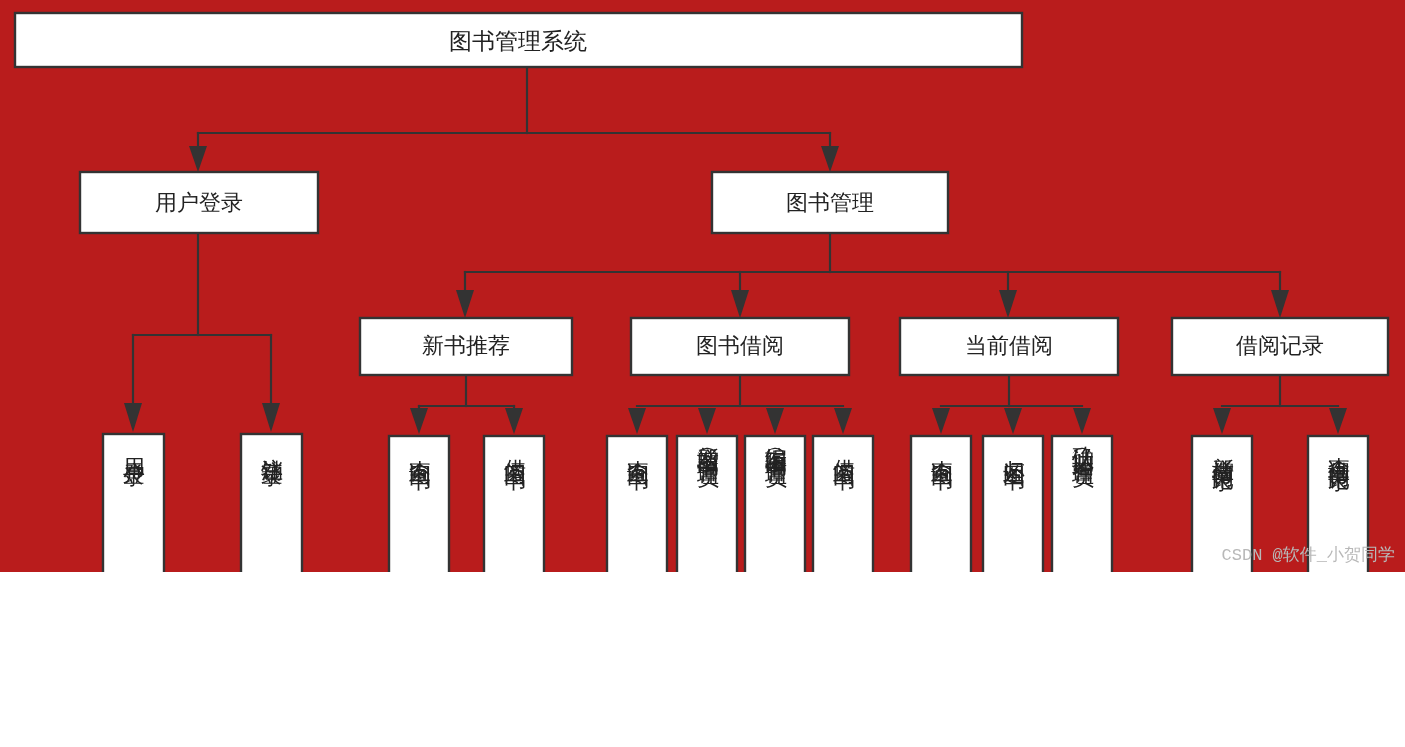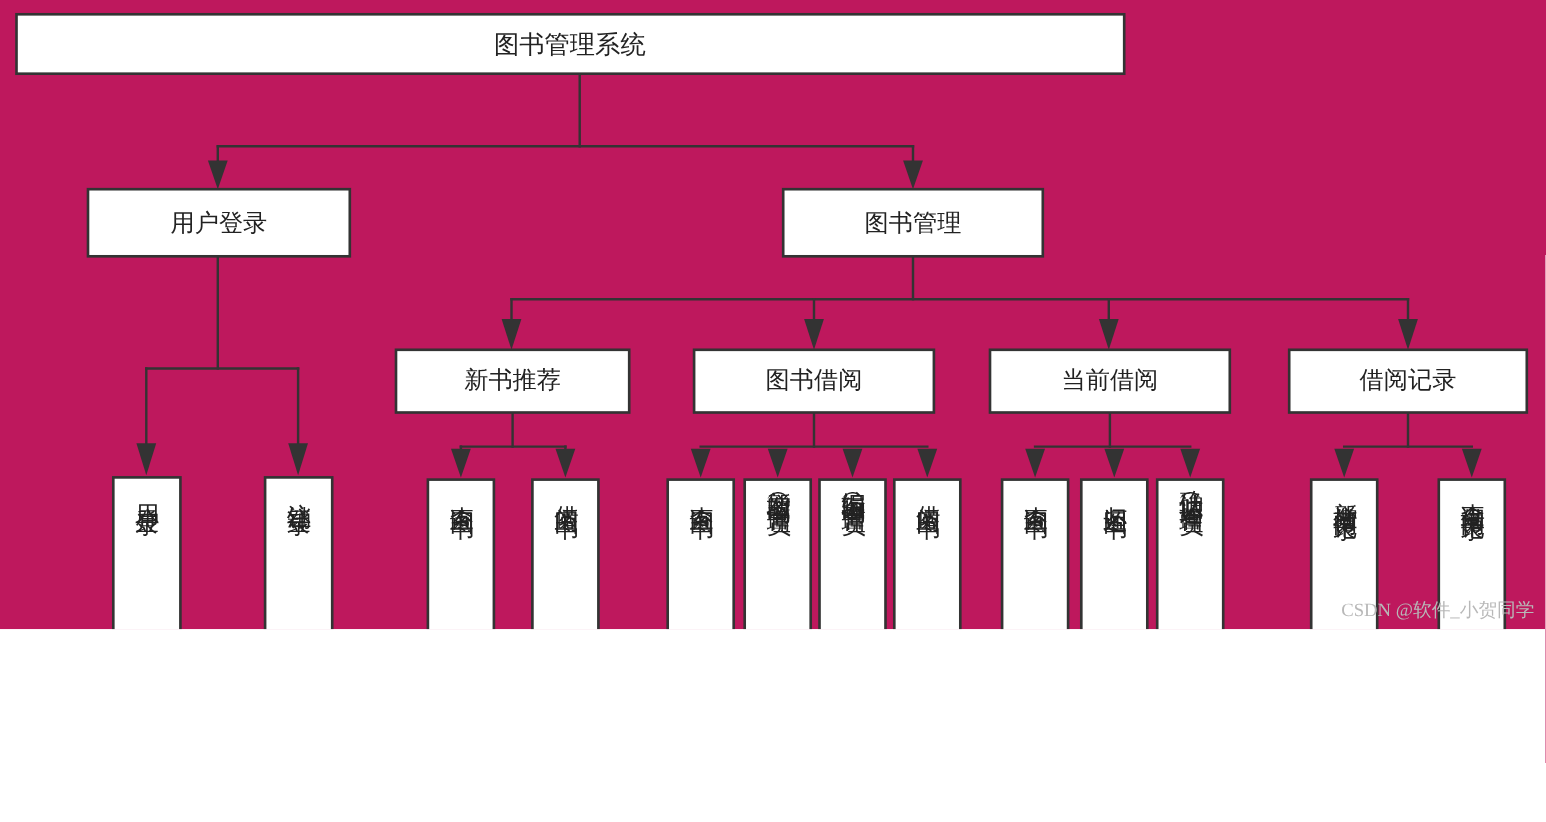--- a/index.html
+++ b/index.html
@@ -8,21 +8,21 @@
     padding: 0;
     background: #ffffff;
   }
   body {
     font-family: "Liberation Sans", "DejaVu Sans", sans-serif;
   }
   #diagram-root {
     position: relative;
     width: 1405px;
     height: 572px;
-    background: #be185d;
+    background: #b91c1c;
     overflow: hidden;
   }
   svg.diagram-canvas {
     position: absolute;
     left: 0;
     top: 0;
     width: 1405px;
     height: 747px;
     display: block;
   }
@@ -56,21 +56,21 @@
   .label-v {
     font-size: 22px;
     writing-mode: vertical-rl;
     text-orientation: upright;
     letter-spacing: 3px;
   }
   .watermark {
     position: absolute;
     right: 10px;
     bottom: 6px;
-    font-family: Liberation Serif, serif;
+    font-family: Liberation Mono, monospace;
     font-size: 17px;
     color: #b8b8b8;
     white-space: nowrap;
     user-select: none;
   }
 </style>
 </head>
 <body>
 
 <div id="diagram-root">

